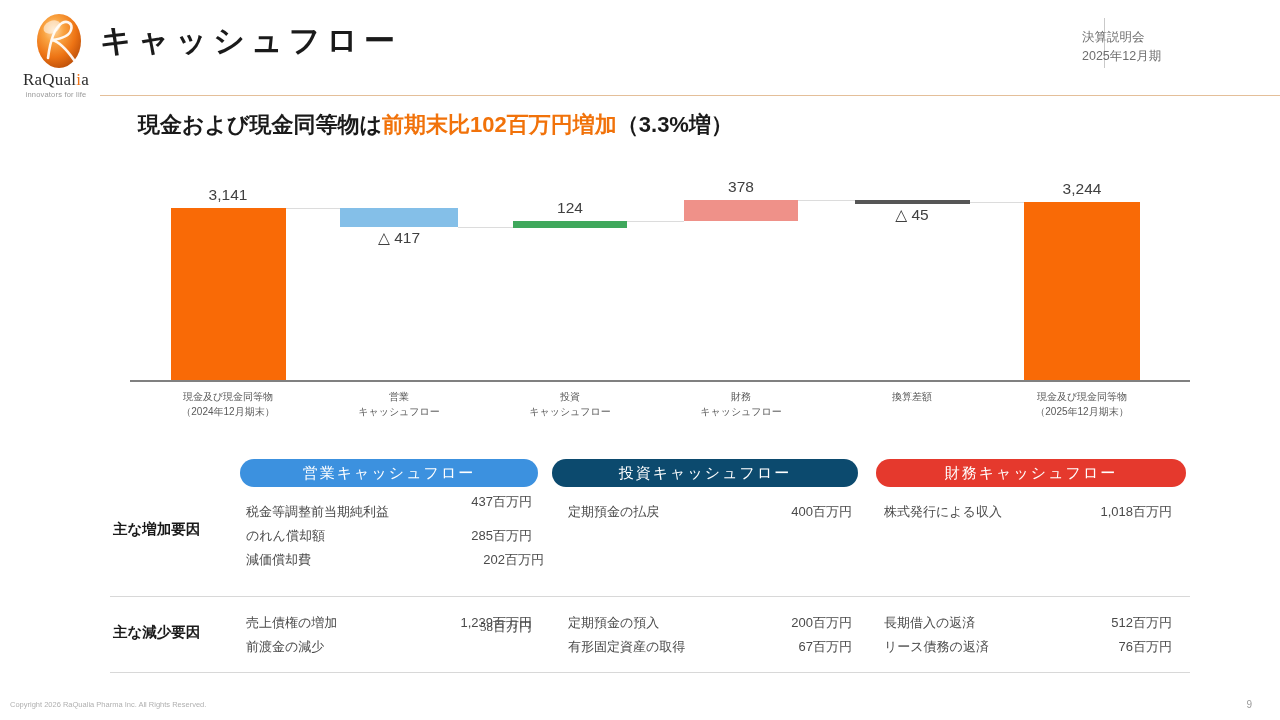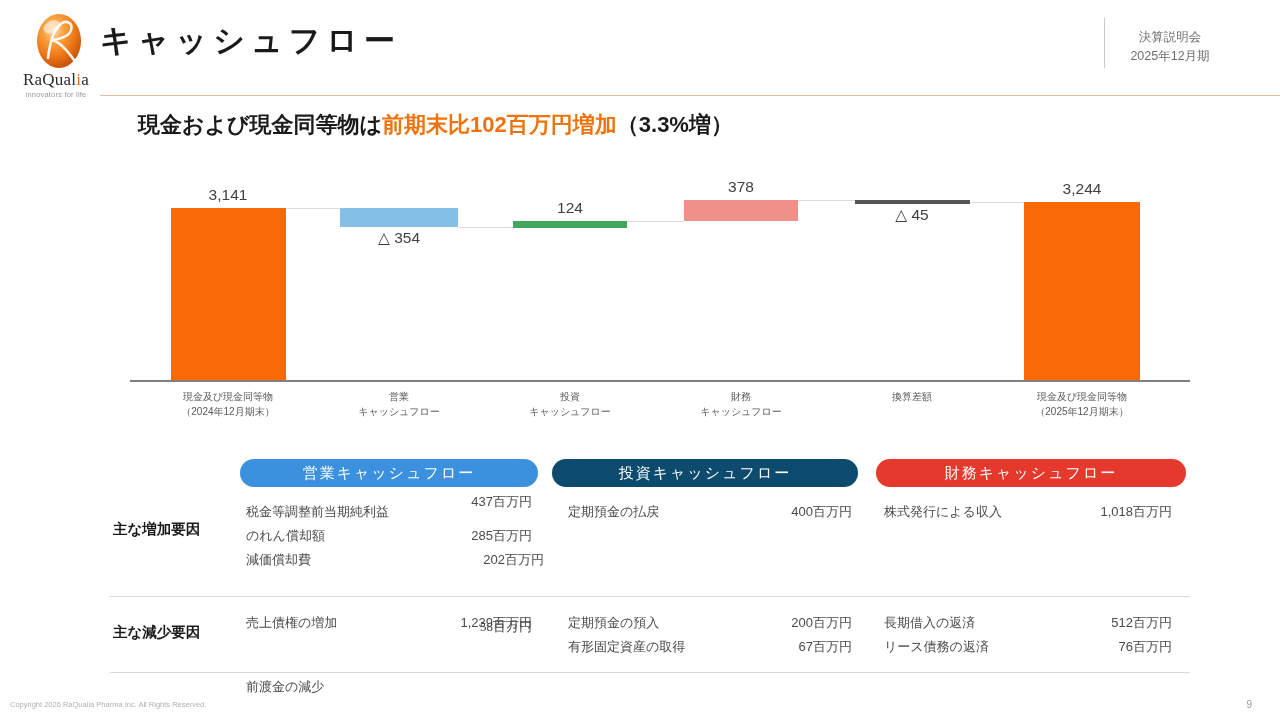--- a/index.html
+++ b/index.html
@@ -23,22 +23,22 @@
   .logo-tag { position:absolute; left:0; top:78px; width:92px; text-align:center;
     font-size:7.5px; color:#9a9a9a; letter-spacing:.2px; }
 
   .page-title {
     position:absolute; left:100px; top:20px;
     font-size:31px; font-weight:bold; color:#1a1a1a;
     letter-spacing:6px; white-space:nowrap;
   }
 
   .header-meta {
-    position:absolute; right:30px; top:28px; width:160px;
-    text-align:center; font-size:12.5px; line-height:1.5; color:#6e6e6e;
+    position:absolute; right:38px; top:28px; width:160px;
+    font-size:12.5px; line-height:1.5; color:#6e6e6e;
   }
   .header-divider {
     position:absolute; left:1104px; top:18px; width:1px; height:50px; background:#c9c9c9;
   }
   .header-rule {
     position:absolute; left:100px; top:95px; width:1180px; height:1px;
     background:#e4bf99;
   }
 
   
@@ -131,21 +131,21 @@
 
 <div class="headline"><span>現金および現金同等物は</span><span class="hl-accent">前期末比102百万円増加</span><span>（3.3%増）</span></div>
 
 <div class="chart"></div>
 <div class="axis-line"></div>
 <div id="chart-bars">
     <div class="bar" style="left: 171px; top: 208px; width: 115px; height: 172px; background: rgb(249, 106, 6);"></div>
     <div class="bar-label" style="width: 140px; left: 158px; top: 186px;">3,141</div>
     <div class="connector" style="left: 286px; top: 208px; width: 54px;"></div>
     <div class="bar" style="left: 340px; top: 208px; width: 118px; height: 19px; background: rgb(132, 191, 232);"></div>
-    <div class="bar-label" style="width: 140px; left: 329px; top: 229px;">△ 354</div>
+    <div class="bar-label" style="width: 140px; left: 329px; top: 229px;">△ 417</div>
     <div class="connector" style="left: 458px; top: 227px; width: 55px;"></div>
     <div class="bar" style="left: 513px; top: 221px; width: 114px; height: 7px; background: rgb(63, 168, 92);"></div>
     <div class="bar-label" style="width: 140px; left: 500px; top: 199px;">124</div>
     <div class="connector" style="left: 627px; top: 221px; width: 57px;"></div>
     <div class="bar" style="left: 684px; top: 200px; width: 114px; height: 21px; background: rgb(239, 145, 137);"></div>
     <div class="bar-label" style="width: 140px; left: 671px; top: 178px;">378</div>
     <div class="connector" style="left: 798px; top: 200px; width: 57px;"></div>
     <div class="bar" style="left: 855px; top: 200px; width: 115px; height: 4px; background: rgb(86, 86, 86);"></div>
     <div class="bar-label" style="width: 140px; left: 842px; top: 206px;">△ 45</div>
     <div class="connector" style="left: 970px; top: 202px; width: 54px;"></div>
@@ -196,21 +196,21 @@
     <div class="fact fact-name" style="left: 246px; top: 527px;">のれん償却額</div>
     <div class="fact fact-val" style="left: 372px; width: 160px; top: 527px;">285百万円</div>
     <div class="fact fact-name" style="left: 246px; top: 551px;">減価償却費</div>
     <div class="fact fact-val" style="left: 384px; width: 160px; top: 551px;">202百万円</div>
     <div class="fact fact-name" style="left: 568px; top: 503px;">定期預金の払戻</div>
     <div class="fact fact-val" style="left: 692px; width: 160px; top: 503px;">400百万円</div>
     <div class="fact fact-name" style="left: 884px; top: 503px;">株式発行による収入</div>
     <div class="fact fact-val" style="left: 1012px; width: 160px; top: 503px;">1,018百万円</div>
     <div class="fact fact-name" style="left: 246px; top: 614px;">売上債権の増加</div>
     <div class="fact fact-val" style="left: 372px; width: 160px; top: 614px;">1,239百万円</div>
-    <div class="fact fact-name" style="left: 246px; top: 638px; margin-top: 40px;">前渡金の減少</div>
+    <div class="fact fact-name" style="left: 246px; top: 638px;">前渡金の減少</div>
     <div class="fact fact-val" style="left: 372px; width: 160px; top: 618px; font-family: Liberation Serif, serif;">58百万円</div>
     <div class="fact fact-name" style="left: 568px; top: 614px;">定期預金の預入</div>
     <div class="fact fact-val" style="left: 692px; width: 160px; top: 614px;">200百万円</div>
     <div class="fact fact-name" style="left: 568px; top: 638px;">有形固定資産の取得</div>
     <div class="fact fact-val" style="left: 692px; width: 160px; top: 638px;">67百万円</div>
     <div class="fact fact-name" style="left: 884px; top: 614px;">長期借入の返済</div>
     <div class="fact fact-val" style="left: 1012px; width: 160px; top: 614px;">512百万円</div>
     <div class="fact fact-name" style="left: 884px; top: 638px;">リース債務の返済</div>
     <div class="fact fact-val" style="left: 1012px; width: 160px; top: 638px;">76百万円</div>
   </div>

